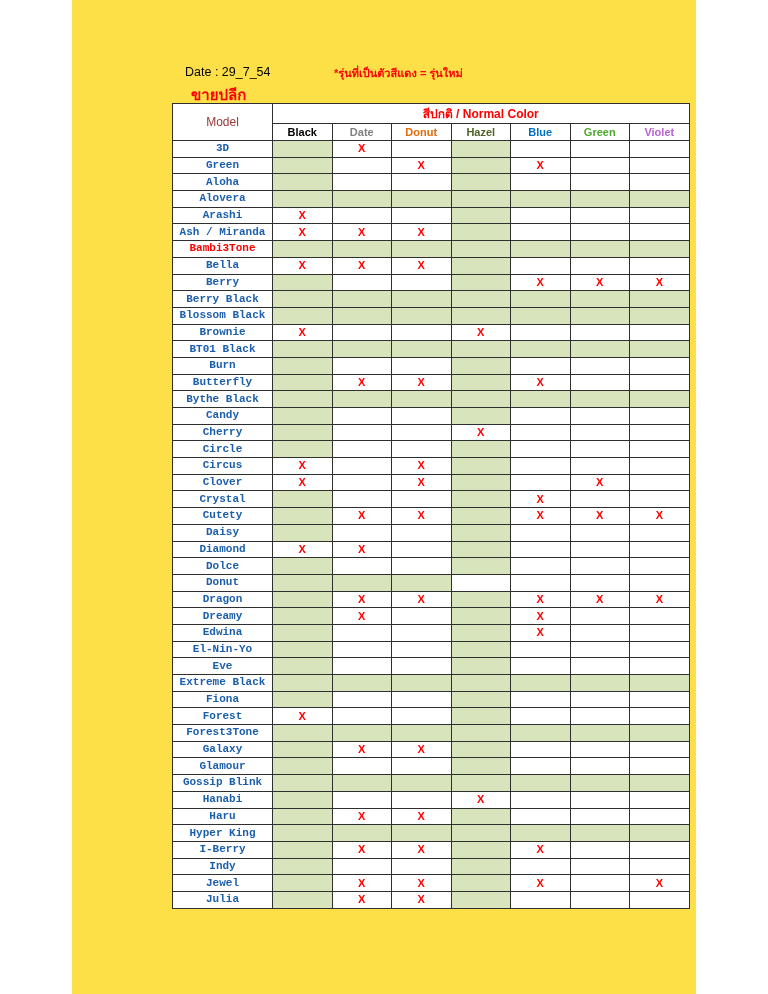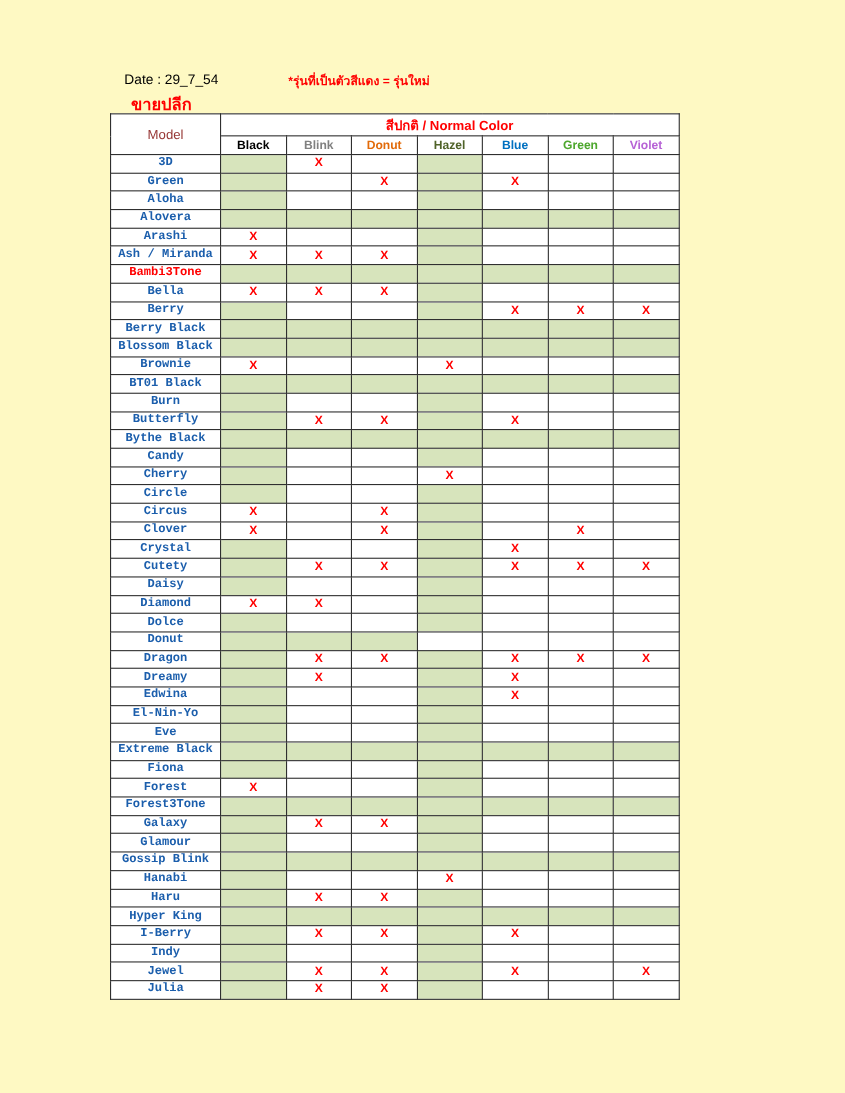--- a/index.html
+++ b/index.html
@@ -1,21 +1,21 @@
 <!DOCTYPE html>
 <html style="--green-fill: #D7E4BC; --model-blue: #1B5EAC; --red: #FF0000; --model-hdr: #963634;"><head>
 <meta charset="utf-8">
 <style>
   * { margin:0; padding:0; box-sizing:border-box; }
   html,body { background:#ffffff; }
   .page {
     position:relative;
-    width:768px; height:994px;
+    width:624px; height:994px;
     margin:0 auto;
-    background:#fef9c3;
+    background:#fde047;
     font-family:"Liberation Sans","DejaVu Sans",sans-serif;
     overflow:hidden;
   }
   .date-label {
     position:absolute; left:113px; top:65px;
     font-size:12.5px; color:#000;
   }
   .new-note {
     position:absolute; left:262px; top:64px;
     font-size:11px; font-weight:bold; color:var(--red,#f00);
@@ -77,21 +77,21 @@
         <col style="width:59.5px">
       <col style="width:59.5px">
     </colgroup>
     <thead>
       <tr>
         <th class="model-hdr" rowspan="2">Model</th>
         <th class="group-hdr" colspan="7">สีปกติ / Normal Color</th>
       </tr>
       <tr class="colnames" id="color-header-row">
           <th style="color: rgb(0, 0, 0);">Black</th>
-          <th style="color: rgb(128, 128, 128);">Blink</th>
+          <th style="color: rgb(128, 128, 128);">Date</th>
           <th style="color: rgb(226, 107, 10);">Donut</th>
           <th style="color: rgb(79, 98, 40);">Hazel</th>
           <th style="color: rgb(0, 112, 192);">Blue</th>
           <th style="color: rgb(78, 167, 46);">Green</th>
           <th style="color: rgb(183, 99, 214);">Violet</th>
         </tr>
     </thead>
     <tbody id="table-body">
         <tr>
           <td class="model">3D</td>

